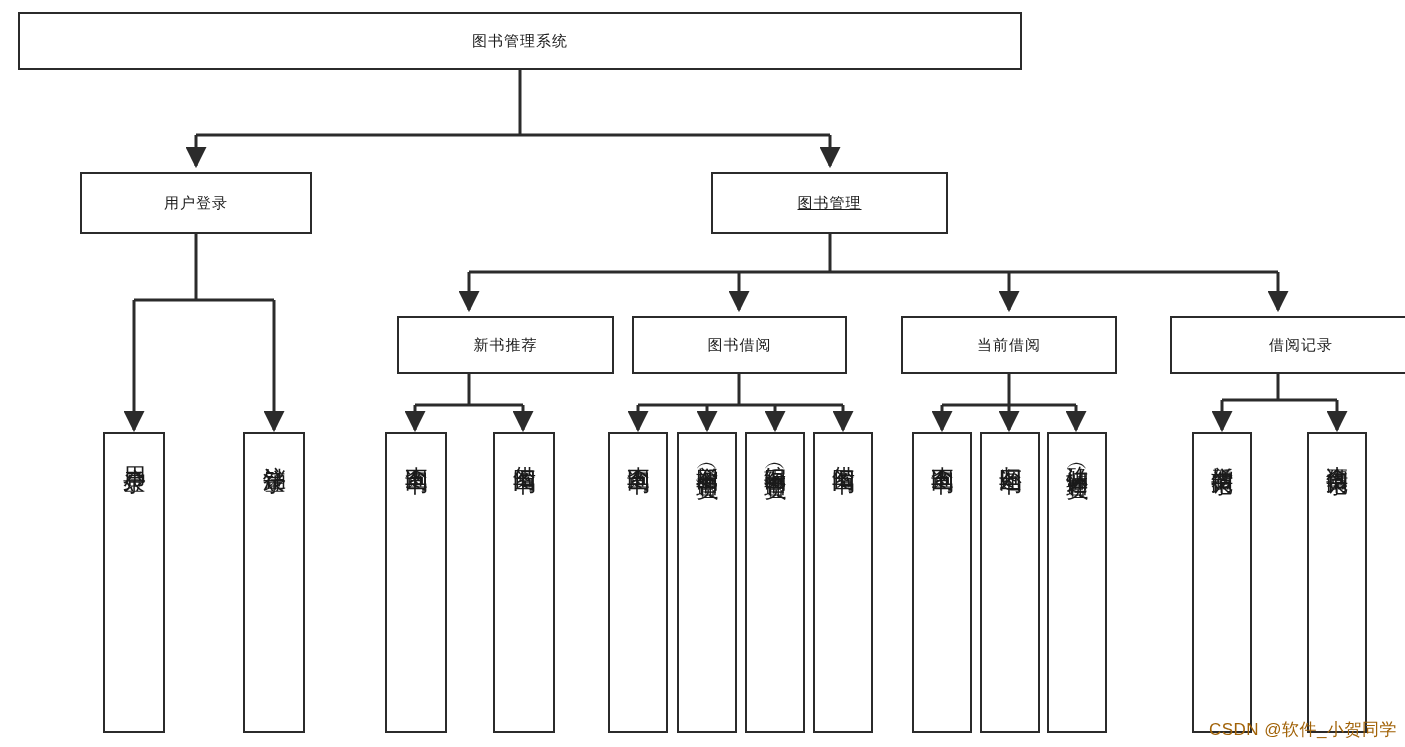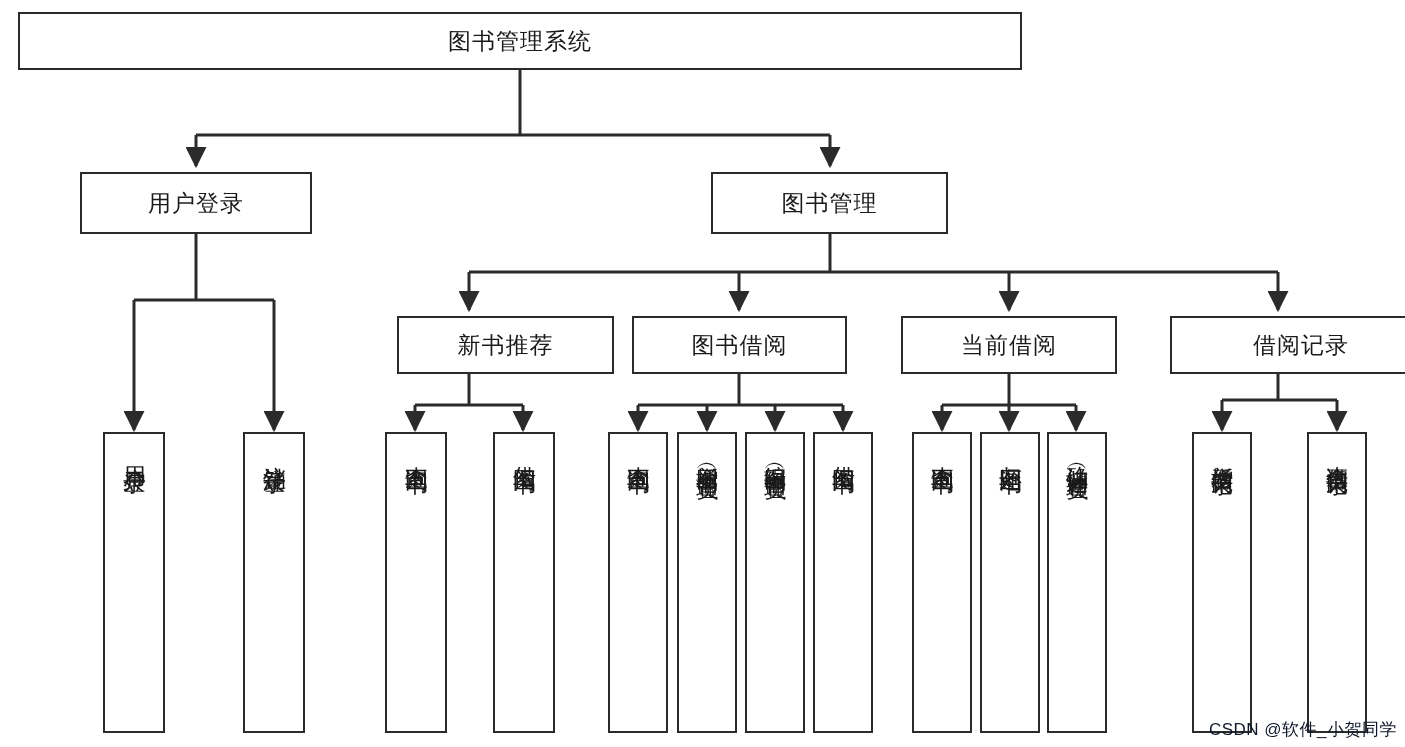--- a/index.html
+++ b/index.html
@@ -29,21 +29,21 @@
     position: absolute;
     box-sizing: border-box;
     border: 2px solid #2b2b2b;
     background: #ffffff;
     display: flex;
     align-items: center;
     justify-content: center;
     color: #1a1a1a;
   }
   .node.horiz {
-    font-size: 23px;
+    font-size: 15px;
     letter-spacing: 1px;
   }
   .node.vert {
     padding-top: 14px;
     padding-bottom: 14px;
     align-items: flex-start;
     justify-content: center;
   }
   .node.vert .vtext {
     writing-mode: vertical-rl;
@@ -55,21 +55,21 @@
     text-align: left;
   }
   .node.vert.tall .vtext {
     font-size: 22px;
   }
   #watermark {
     position: absolute;
     right: 8px;
     bottom: 6px;
     font-size: 17px;
-    color: #0f172a;
+    color: #a16207;
     letter-spacing: 0.5px;
     white-space: nowrap;
   }
 </style>
 </head>
 <body>
 
 <div id="canvas">
 
   <svg class="connectors" viewBox="0 0 1405 747">
@@ -122,21 +122,21 @@
     </g>
   </svg>
 
   <div class="node horiz" style="left:18px; top:12px; width:1004px; height:58px;">
     <span>图书管理系统</span>
   </div>
 
   <div class="node horiz" style="left:80px; top:172px; width:232px; height:62px;">
     <span>用户登录</span>
   </div>
-  <div class="node horiz" style="left:711px; top:172px; width:237px; height:62px;">
+  <div class="node horiz" style="left:711px; top:172px; width:237px; height:62px;text-decoration:underline;">
     <span>图书管理</span>
   </div>
 
   <div class="node horiz" style="left:361px; top:316px; width:217px; height:58px;margin-left:36px;">
     <span>新书推荐</span>
   </div>
   <div class="node horiz" style="left:632px; top:316px; width:215px; height:58px;">
     <span>图书借阅</span>
   </div>
   <div class="node horiz" style="left:901px; top:316px; width:216px; height:58px;">

